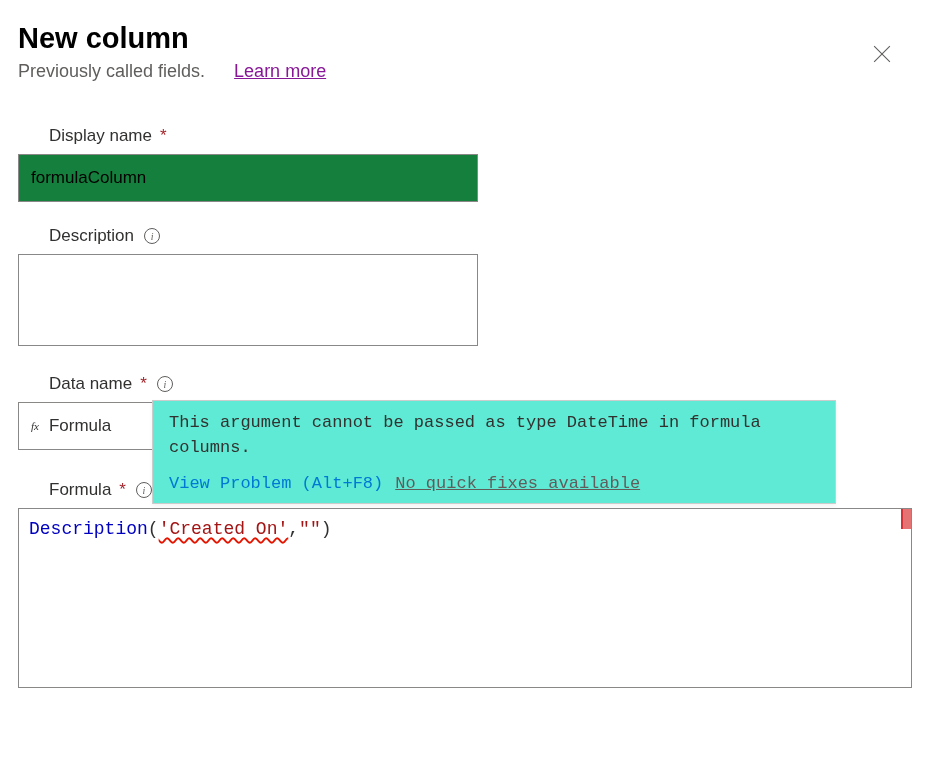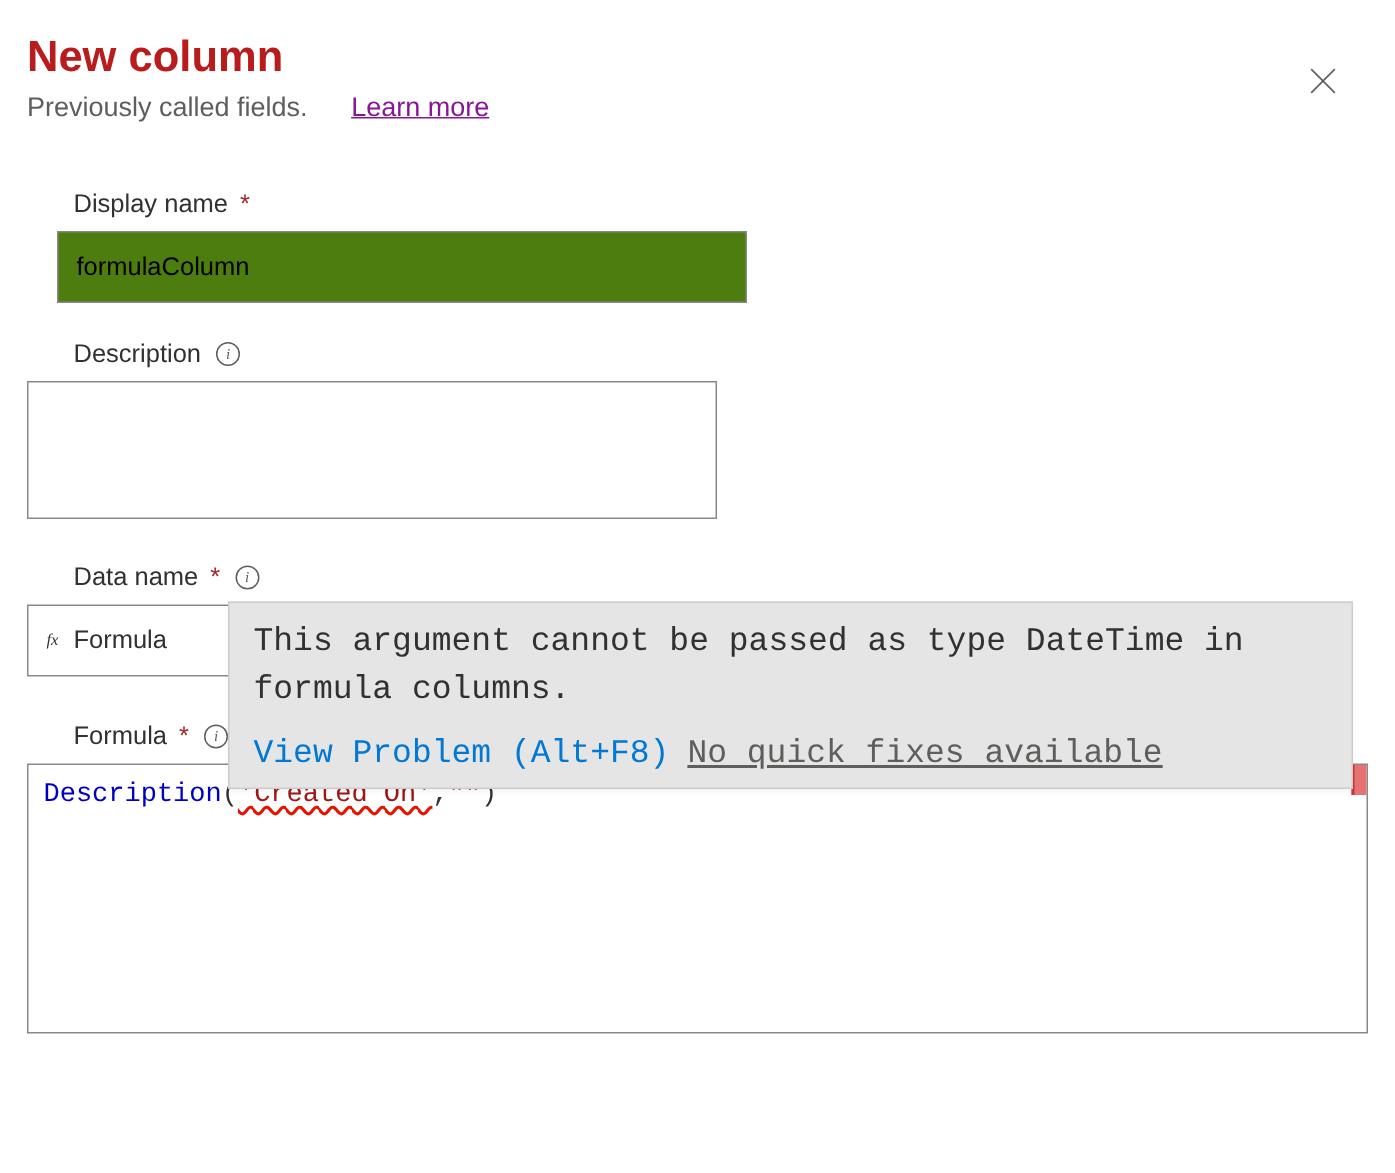--- a/index.html
+++ b/index.html
@@ -27,21 +27,21 @@
     display: flex;
     align-items: center;
     justify-content: center;
     color: #605e5c;
   }
   .close-btn svg { width: 18px; height: 18px; }
   .title {
     font-size: 29px;
     font-weight: 600;
     margin: 0 0 6px 0;
-    color: #b91c1c;
+    color: #000000;
   }
   .subtitle {
     font-size: 18px;
     color: #605e5c;
     margin: 0 0 44px 0;
   }
   .subtitle a {
     color: #881798;
     text-decoration: underline;
     margin-left: 24px;
@@ -72,23 +72,22 @@
     color: #605e5c;
     margin-left: 4px;
     cursor: pointer;
   }
   .text-input {
     width: 460px;
     height: 48px;
     padding: 8px 12px;
     font-size: 17px;
     border: 1px solid #8a8886;
-    background: #4d7c0f;
+    background: #15803d;
     font-family: inherit;
-    margin-left: 20px;
   }
   .textarea-input {
     width: 460px;
     height: 92px;
     padding: 8px 12px;
     font-size: 17px;
     border: 1px solid #8a8886;
     background: #fff;
     font-family: inherit;
     resize: none;
@@ -146,25 +145,25 @@
     right: 0;
     width: 10px;
     height: 20px;
     background: #e57373;
     border-left: 2px solid #d13438;
   }
   .tooltip-box {
     position: absolute;
     top: -108px;
     left: 134px;
-    width: 750px;
-    background: #e5e5e5;
+    width: 684px;
+    background: #5eead4;
     border: 1px solid #ccc;
     font-family: Consolas, 'Courier New', monospace;
-    font-size: 22px;
+    font-size: 17px;
     z-index: 10;
     box-shadow: 0 2px 4px rgba(0,0,0,0.05);
   }
   .tooltip-msg {
     padding: 10px 16px 8px 16px;
     color: #323130;
     line-height: 1.45;
   }
   .tooltip-actions {
     padding: 6px 16px 10px 16px;

